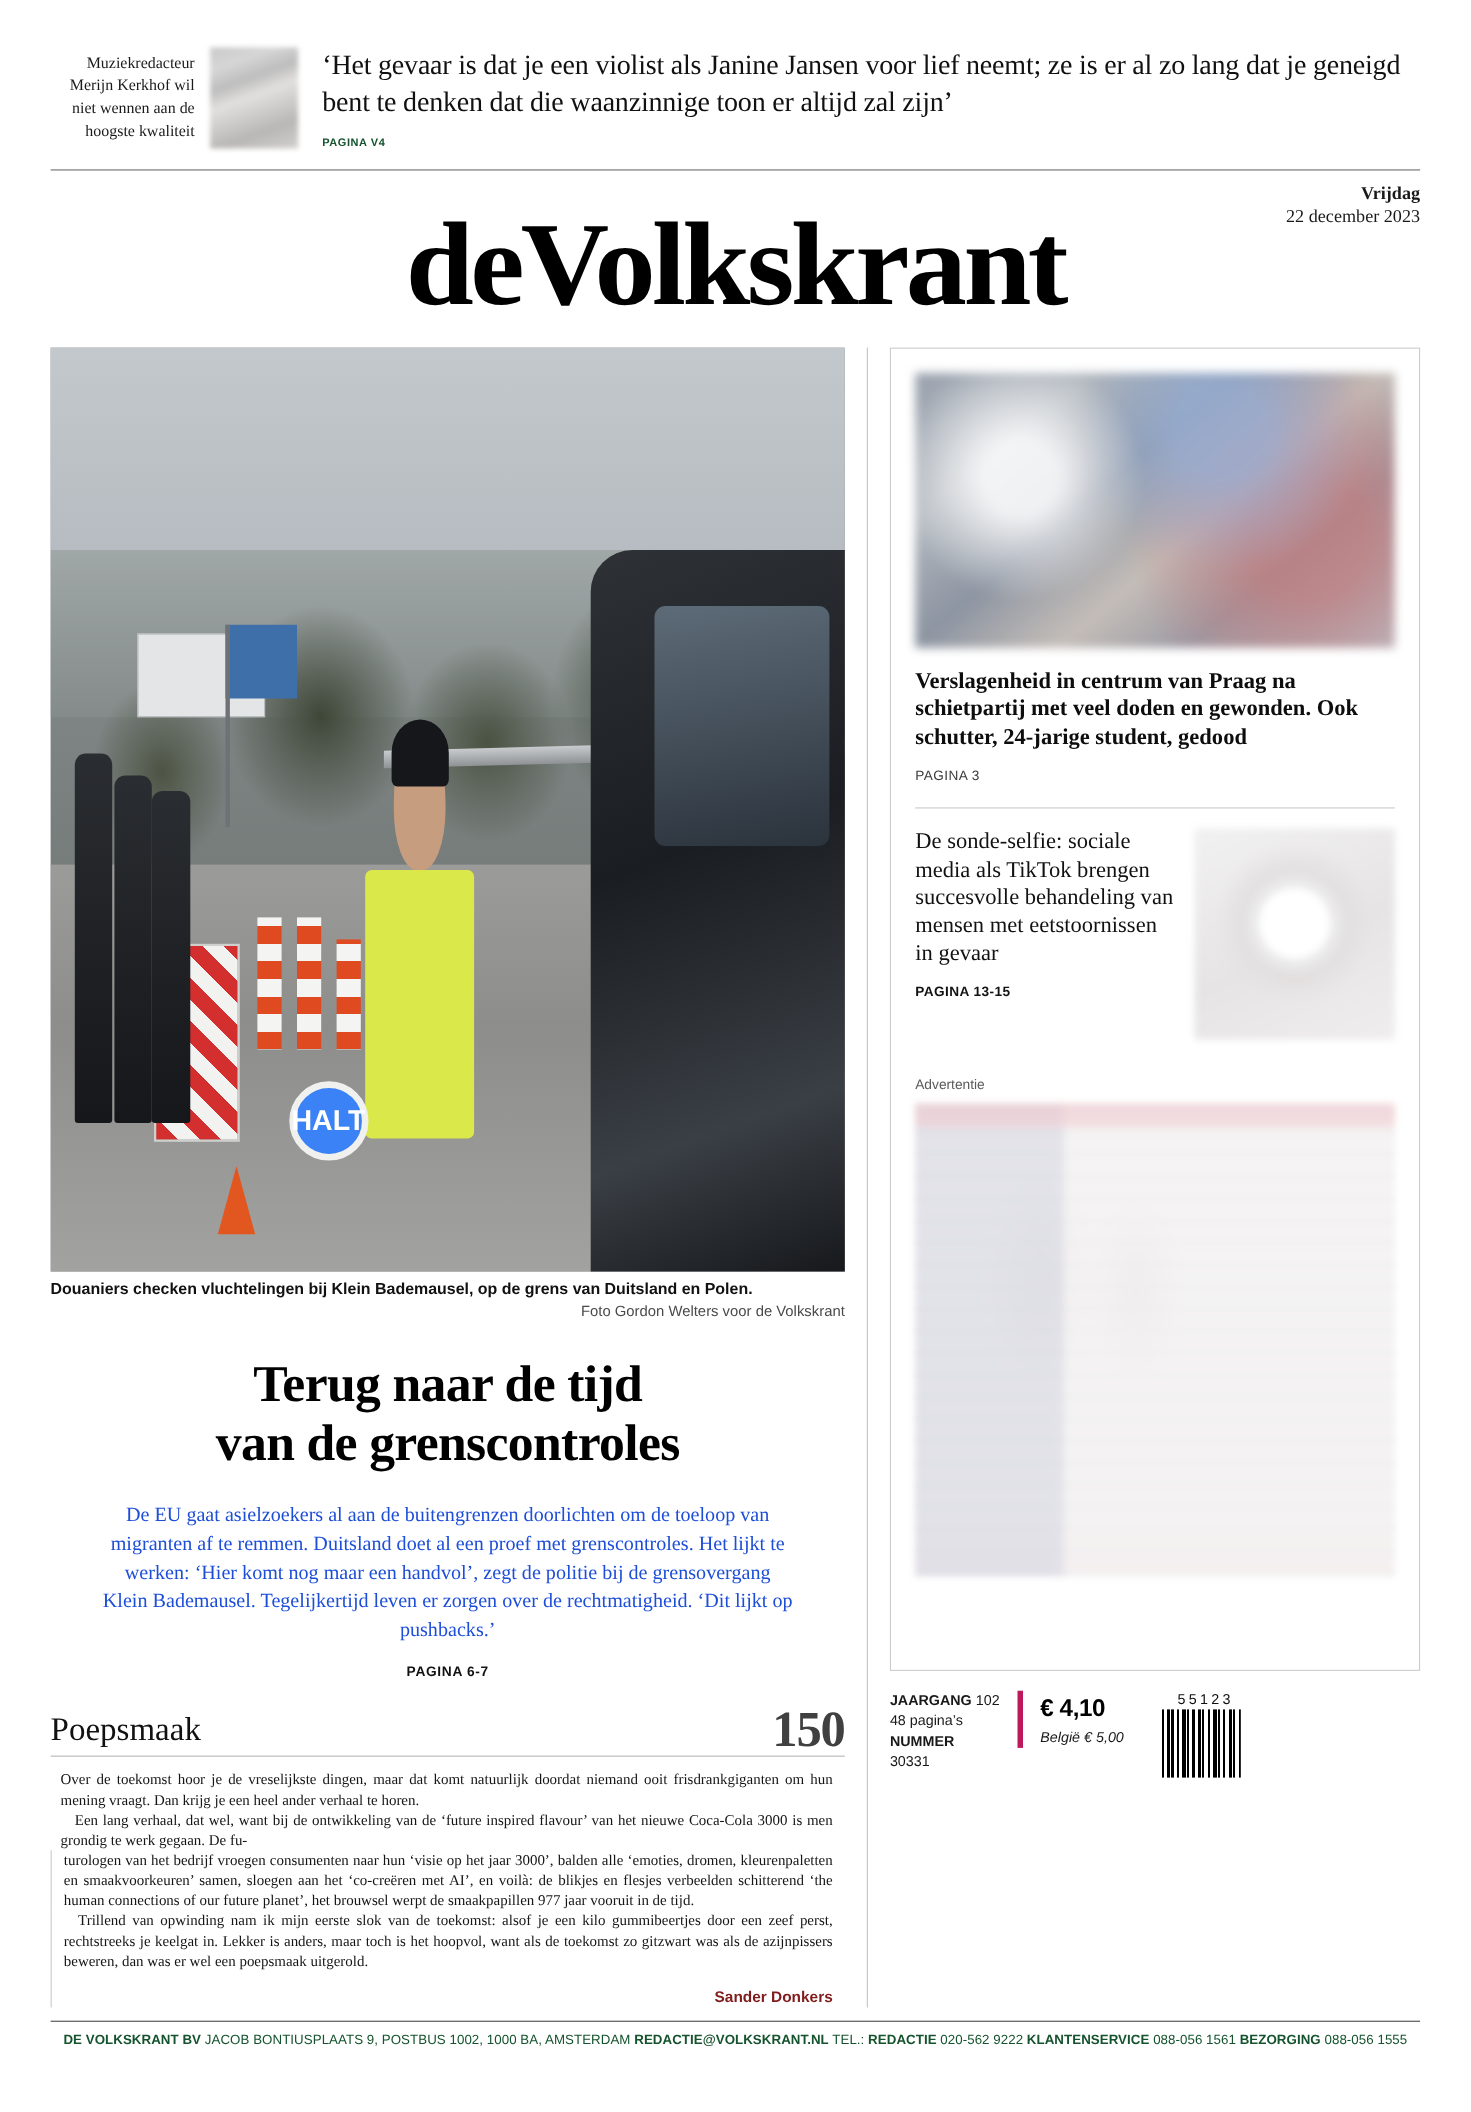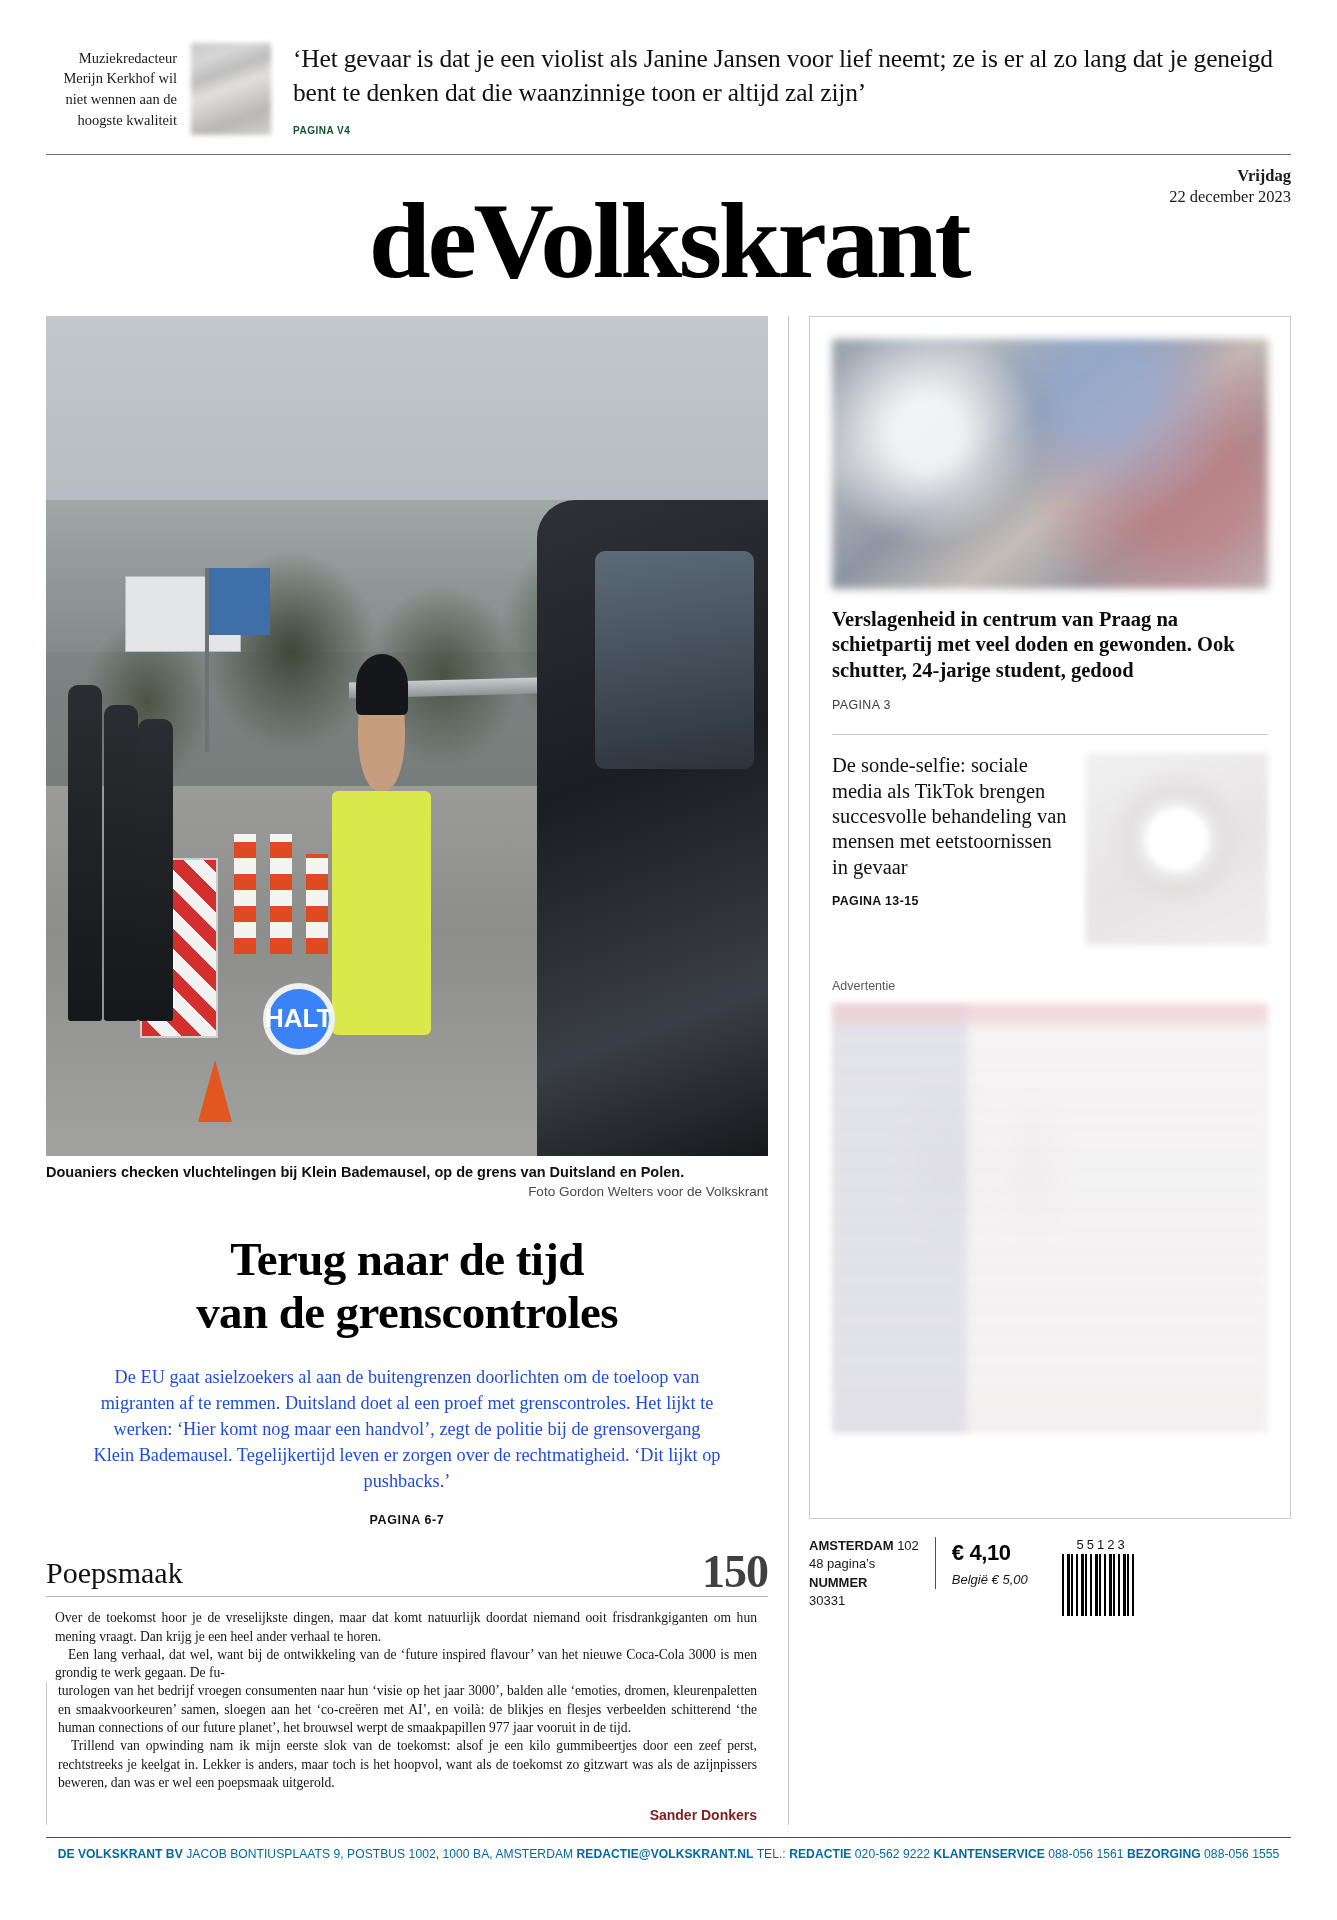--- a/index.html
+++ b/index.html
@@ -399,21 +399,21 @@
   
   .infobar {
     display: flex;
     align-items: flex-start;
     margin-top: 14px;
     padding-top: 4px;
     gap: 0;
   }
   .ib-cell {
     padding: 0 16px;
-    border-left: 1px solid #be185d;
+    border-left: 5px solid #be185d;
     font-family: "Liberation Sans", sans-serif;
     font-size: 13px;
     line-height: 1.42;
     color: #181818;
   }
   .ib-cell:first-child { border-left: none; padding-left: 0; }
   .ib-cell b { font-weight: bold; }
   .ib-price {
     font-family: "Liberation Sans", sans-serif;
     font-weight: bold;
@@ -461,21 +461,21 @@
   }
 
   
   .footer-rule { border-top: 1.2px solid #4a4a4a; margin-top: 12px; }
   .footer {
     text-align: center;
     font-family: "Liberation Sans", sans-serif;
     font-size: 12.1px;
     letter-spacing: 0.05px;
     padding-top: 9px;
-    color: #0369a1;
+    color: #14532d;
   }
   .footer b { font-weight: bold; }
 </style>
 </head>
 <body>
 
 <div class="page">
 
   <div class="teaser">
     <div class="teaser-kicker">Muziekredacteur Merijn Kerkhof wil niet wennen aan de hoogste kwaliteit</div>
@@ -584,21 +584,21 @@
           <div class="r-story2-img"></div>
         </div>
 
         <div class="adv-label">Advertentie</div>
         <div class="adv-box"></div>
 
       </div>
 
       <div class="infobar">
         <div class="ib-cell">
-          <div><b>AMSTERDAM</b>
+          <div><b>JAARGANG</b>
             <span>102</span></div>
           <div>48 pagina’s</div>
           <div><b>NUMMER</b></div>
           <div>30331</div>
         </div>
         <div class="ib-cell">
           <div class="ib-price">€ 4,10</div>
           <div class="ib-price-sub">België € 5,00</div>
         </div>
         <div class="barcode-wrap">

